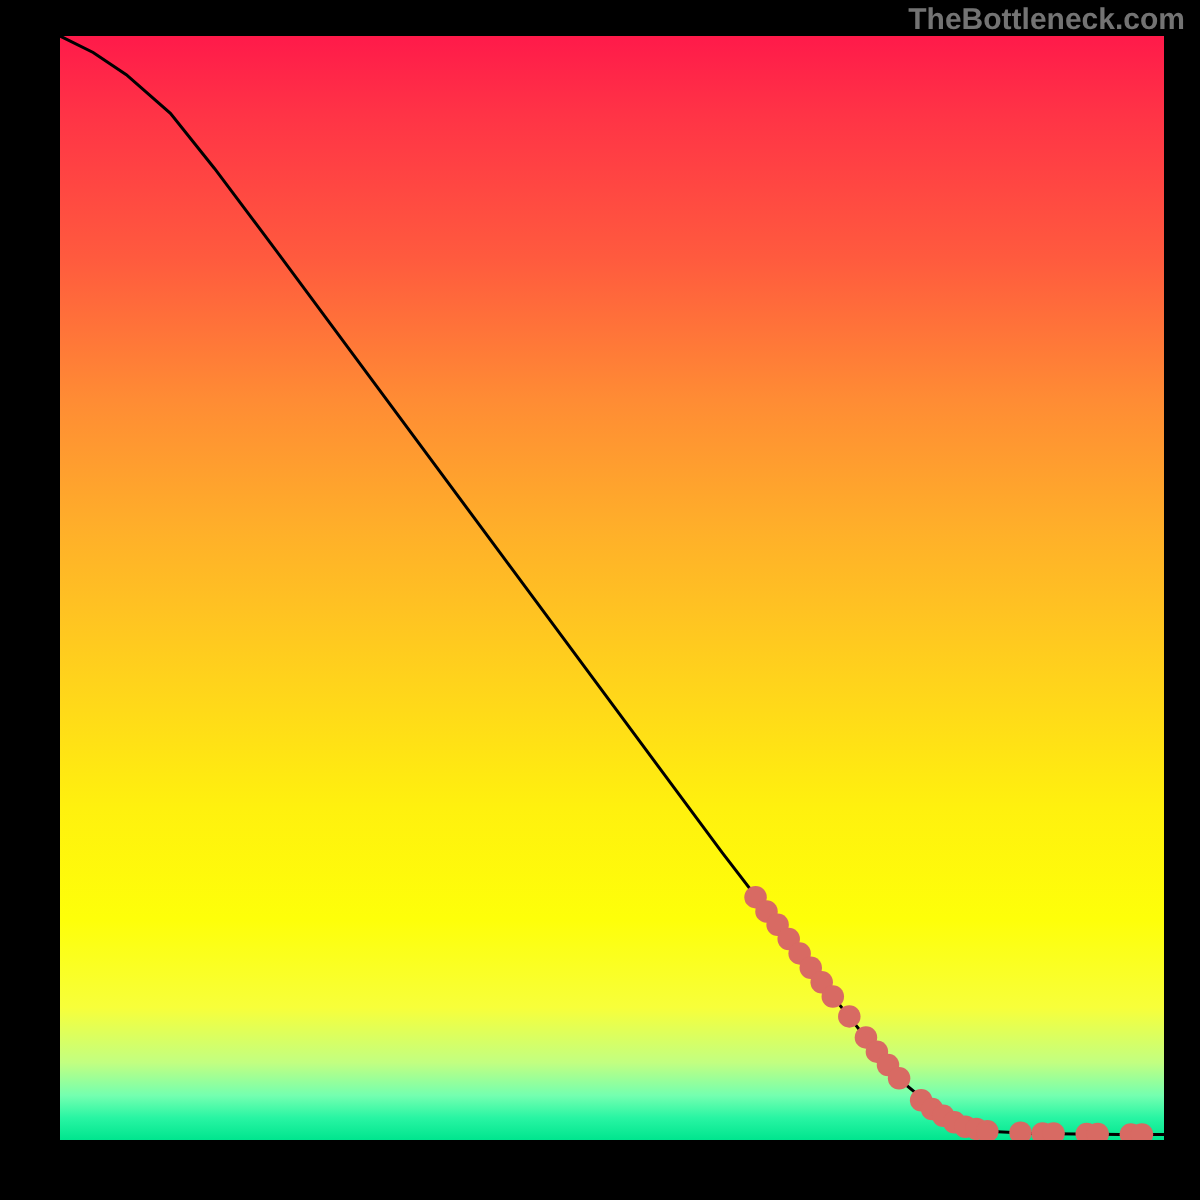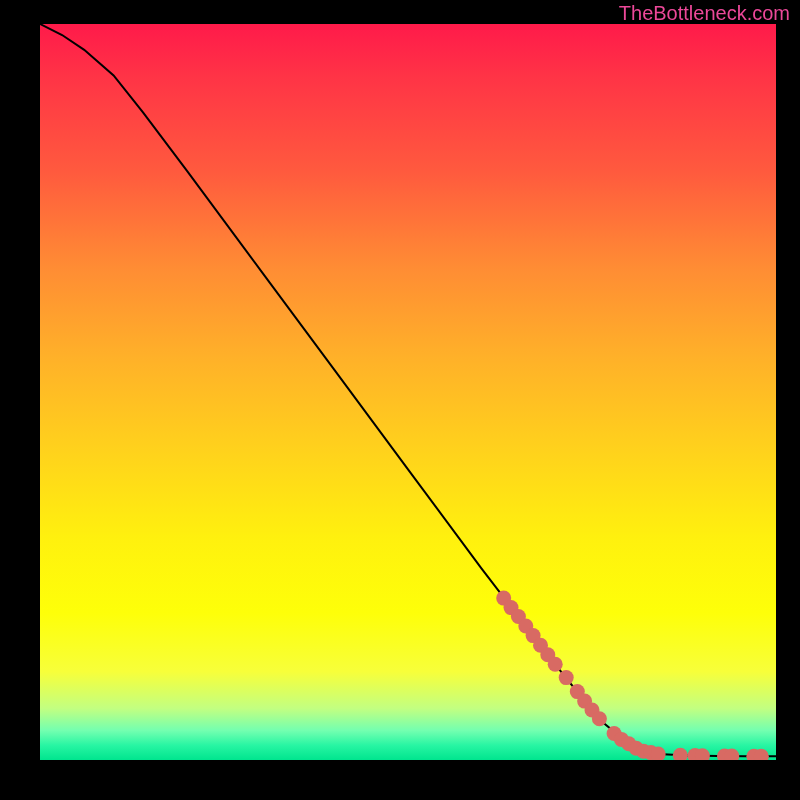--- a/index.html
+++ b/index.html
@@ -8,23 +8,23 @@
     height: 800px;
     background: #000;
     position: relative;
     font-family: Arial, Helvetica, sans-serif;
     overflow: hidden;
   }
   .watermark {
     position: absolute;
     top: 2px;
     right: 10px;
-    color: #ec4899;
+    color: #737373;
     font-size: 20px;
-    font-weight: normal;
+    font-weight: bold;
     z-index: 10;
   }
   .plot-area {
     position: absolute;
     left: 40px;
     top: 24px;
     width: 736px;
     height: 736px;
     overflow: hidden;
   }

